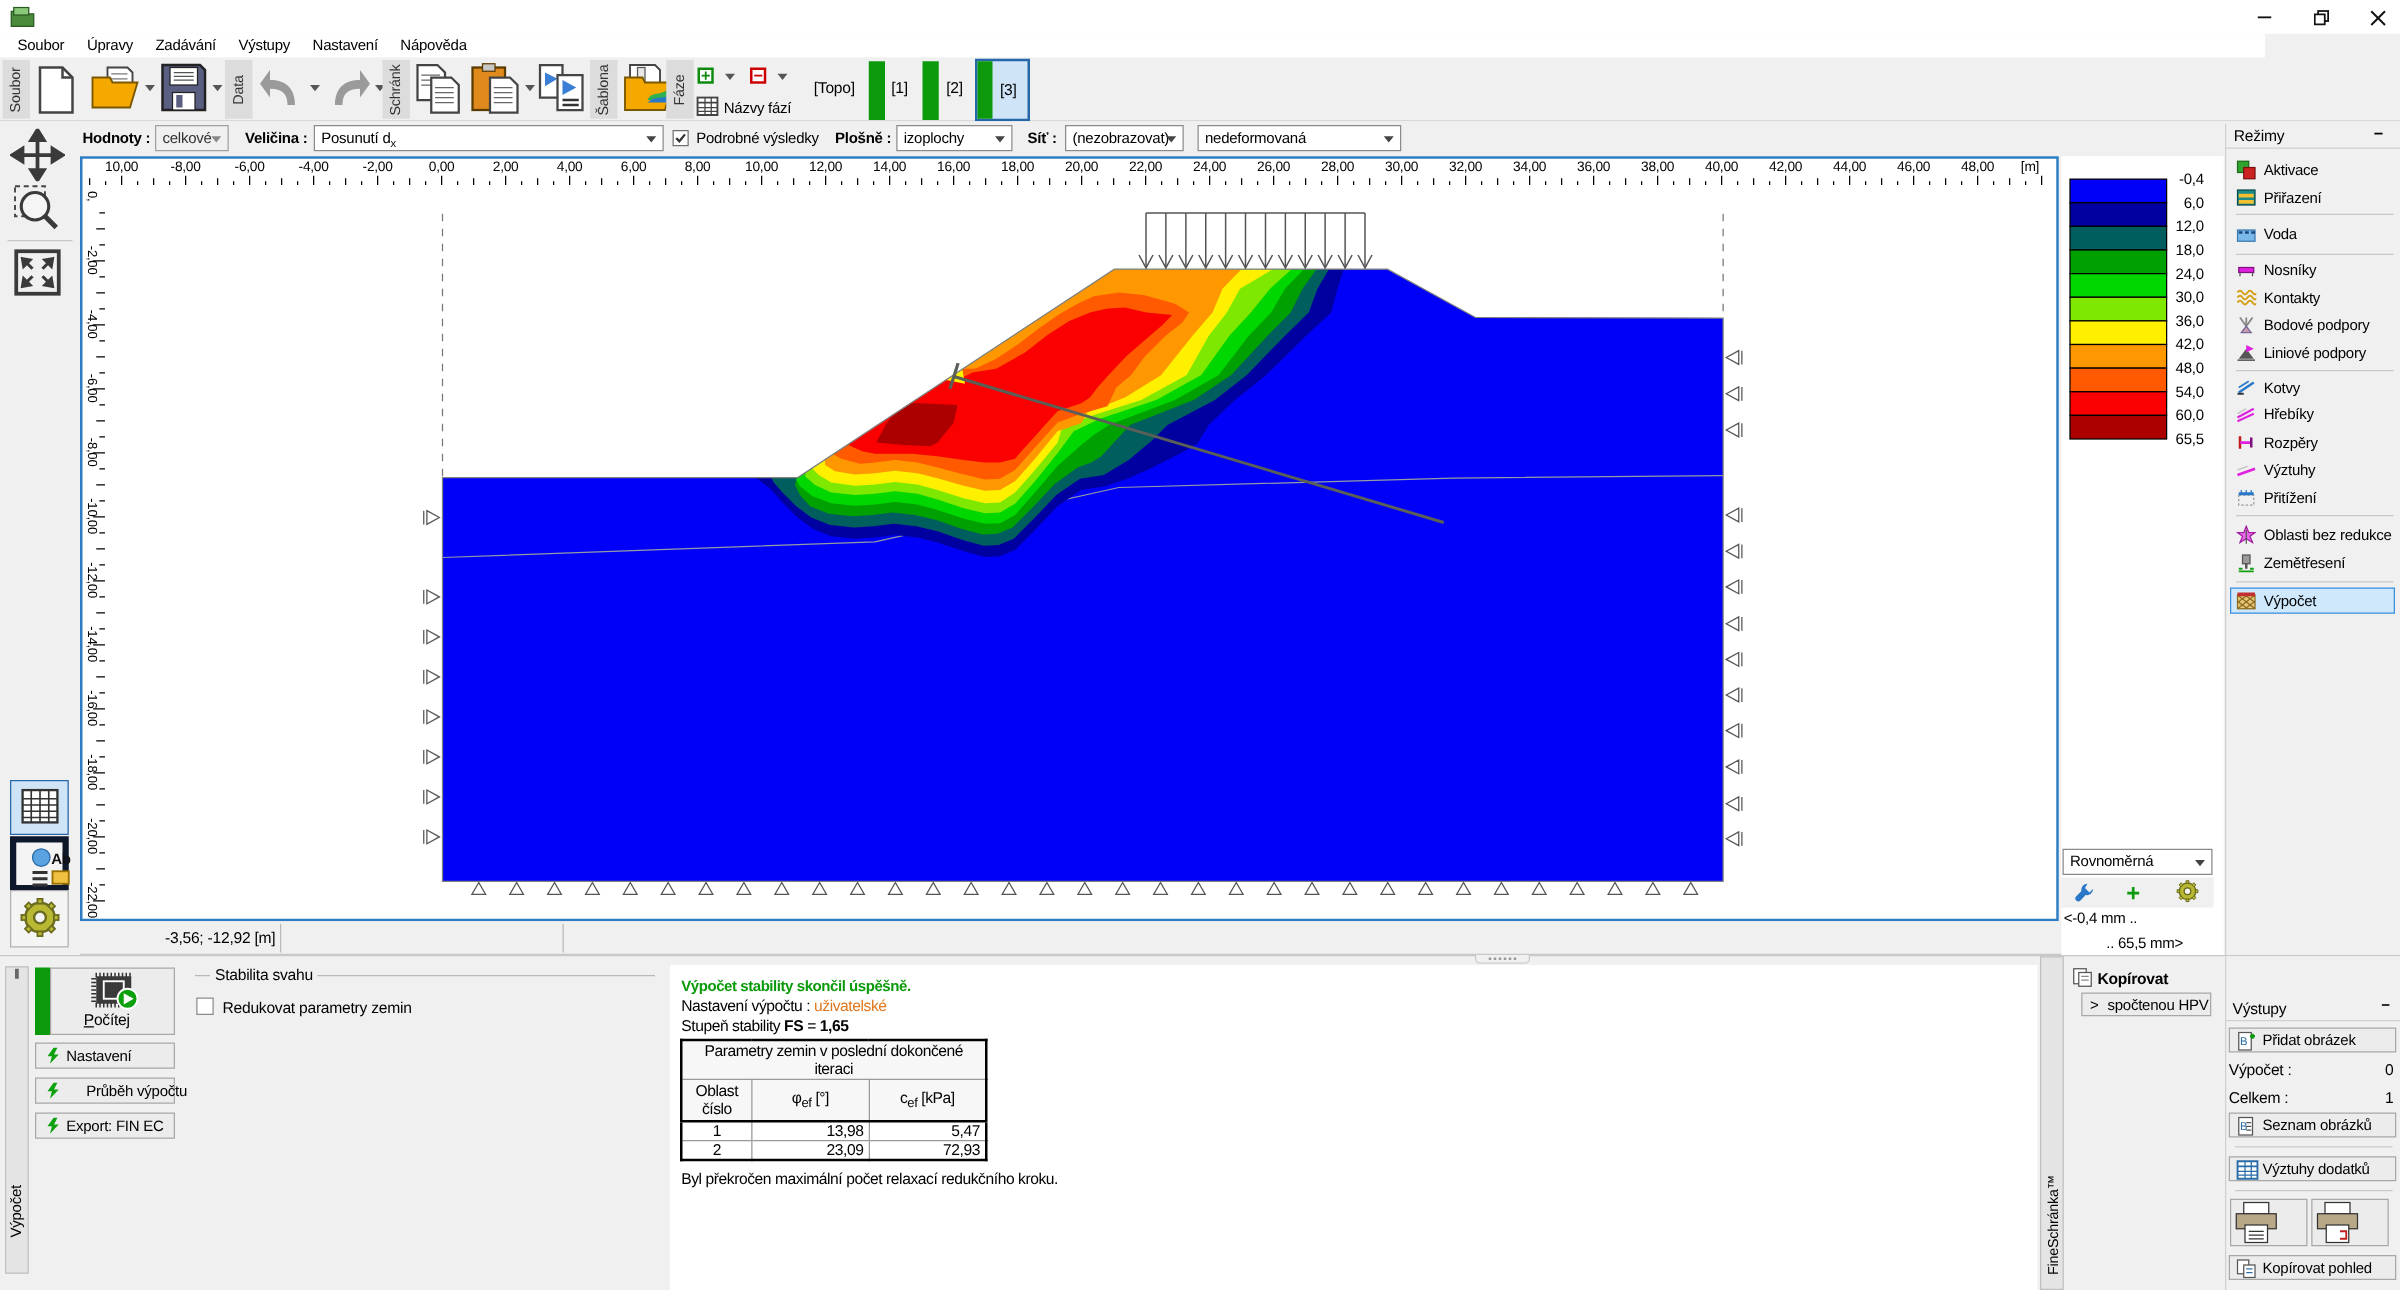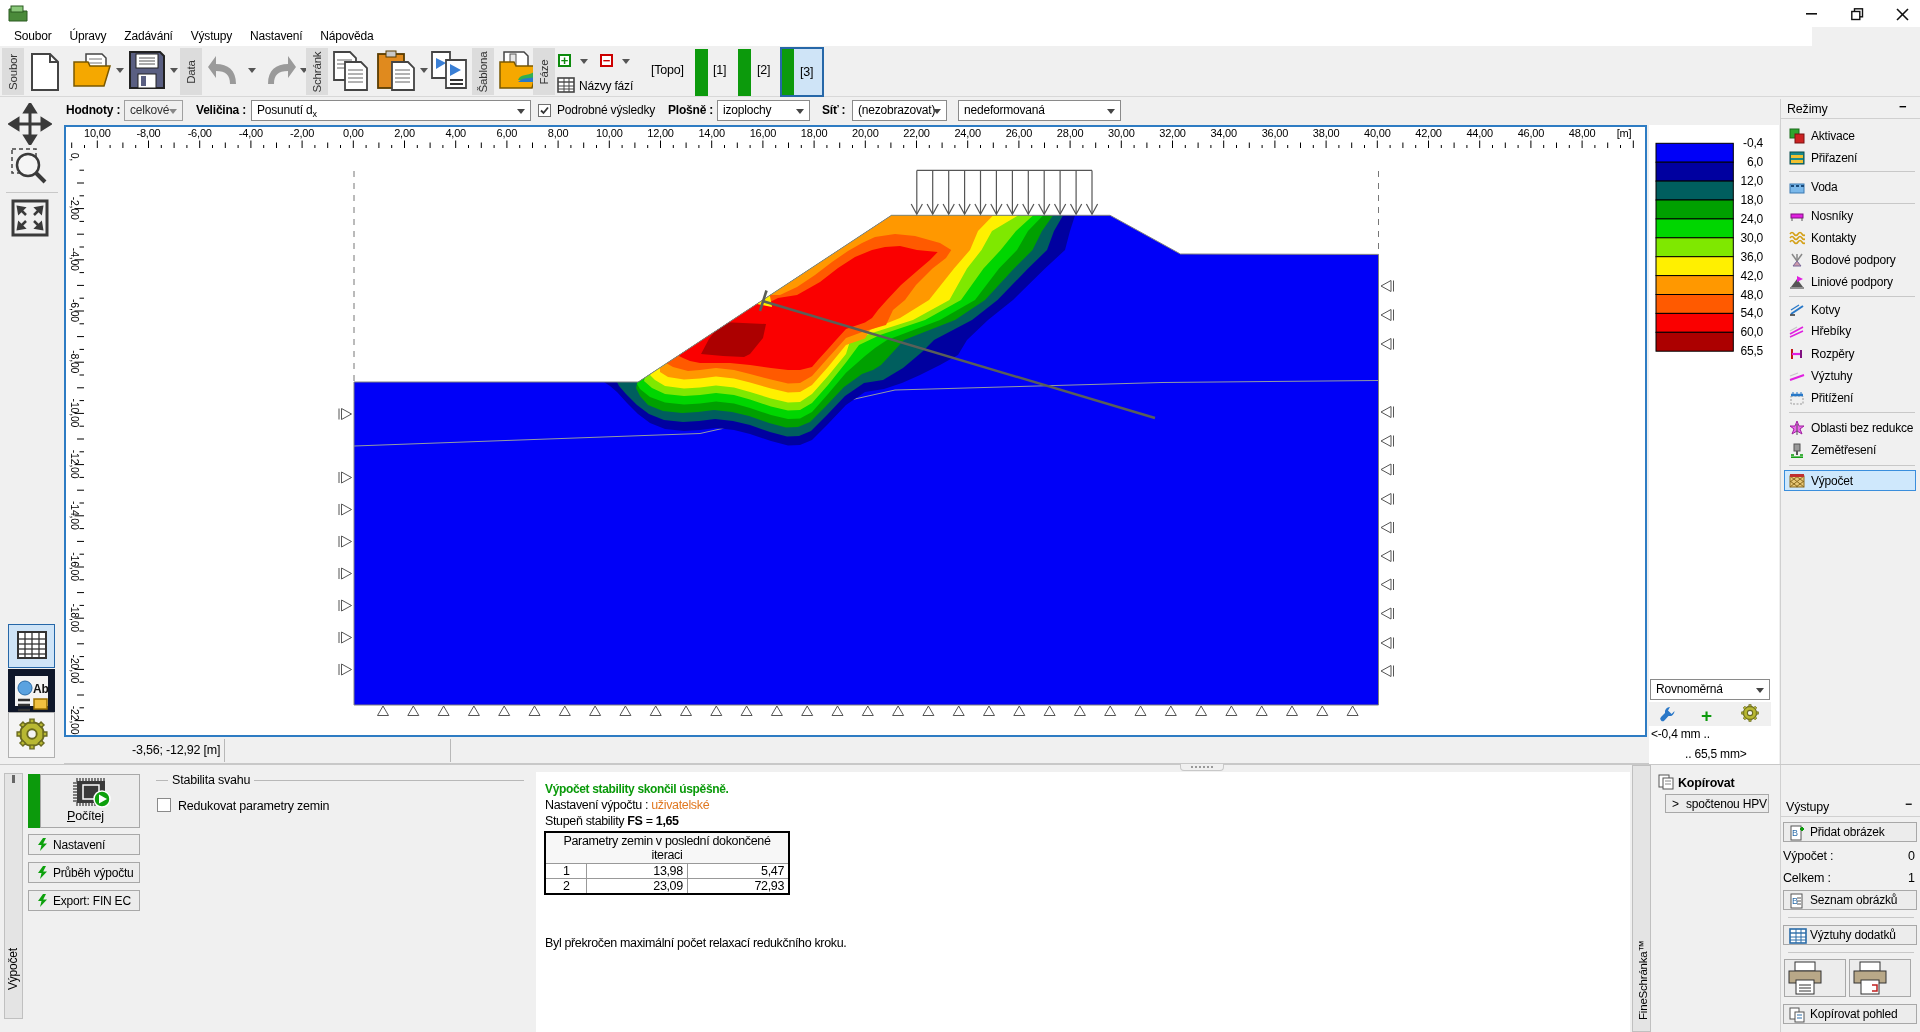--- a/index.html
+++ b/index.html
@@ -212,21 +212,21 @@
         <g stroke="#333" stroke-width="1.3">
           <line x1="1" y1="8" x2="29" y2="8"></line>
           <line x1="1" y1="13" x2="29" y2="13"></line>
           <line x1="1" y1="18" x2="29" y2="18"></line>
           <line x1="1" y1="23" x2="29" y2="23"></line>
           <line x1="8" y1="1" x2="8" y2="27"></line>
           <line x1="15" y1="1" x2="15" y2="27"></line>
           <line x1="22" y1="1" x2="22" y2="27"></line>
         </g>
       </svg></div>
-    <div class="ltbtn" style="top:572px;border:7px solid #0f172a;background:#f4f4f4;padding:4px 1px"><svg width="34" height="32" viewBox="0 0 34 32">
+    <div class="ltbtn" style="top:572px;border:5px solid #0f172a;background:#f4f4f4;padding:4px 11px"><svg width="34" height="32" viewBox="0 0 34 32">
         <circle cx="9" cy="8" r="7" fill="#5aa2e0" stroke="#2a6ca8"></circle>
         <text x="17" y="13" font-size="12" font-weight="bold" fill="#111">Ab</text>
         <line x1="2" y1="20" x2="14" y2="20" stroke="#333" stroke-width="2.5"></line>
         <line x1="2" y1="25" x2="14" y2="25" stroke="#333" stroke-width="2.5"></line>
         <line x1="2" y1="30" x2="14" y2="30" stroke="#333" stroke-width="2.5"></line>
         <rect x="18" y="19" width="13" height="10" fill="#f0c040" stroke="#9a7000" stroke-width="1.5"></rect>
       </svg></div>
     <div class="ltbtn" style="top:615px;border:1px solid #b0b0b0;background:#f4f4f4;padding:3px 7px"><svg width="32" height="32" viewBox="-1 -1 34 34">
         <circle cx="16" cy="16" r="12.5" fill="#b8b832" stroke="#6a6a20" stroke-width="2"></circle>
         <path d="M27.8 13.9 L31.8 13.8 L31.8 18.2 L27.8 18.1 Z M25.9 22.8 L28.8 25.6 L25.6 28.8 L22.8 25.9 Z M18.1 27.8 L18.2 31.8 L13.8 31.8 L13.9 27.8 Z M9.2 25.9 L6.4 28.8 L3.2 25.6 L6.1 22.8 Z M4.2 18.1 L0.2 18.2 L0.2 13.8 L4.2 13.9 Z M6.1 9.2 L3.2 6.4 L6.4 3.2 L9.2 6.1 Z M13.9 4.2 L13.8 0.2 L18.2 0.2 L18.1 4.2 Z M22.8 6.1 L25.6 3.2 L28.8 6.4 L25.9 9.2 Z" fill="#b8b832" stroke="#6a6a20" stroke-width="1.5"></path>
@@ -805,21 +805,21 @@
     <div class="btn2" style="left:28px;top:69px;width:112px;height:21px">
       <span class="abs" style="left:8px;top:3px"><svg width="11" height="13" viewBox="0 0 11 13">
           <polygon points="6,0 1,7 4.5,7 3,13 10,5.5 6.2,5.5 9,0" fill="#0da10d"></polygon>
         </svg></span>
       <span class="abs" style="left:24px;top:3px;white-space:nowrap">Nastavení</span>
     </div>
     <div class="btn2" style="left:28px;top:97px;width:112px;height:21px">
       <span class="abs" style="left:8px;top:3px"><svg width="11" height="13" viewBox="0 0 11 13">
           <polygon points="6,0 1,7 4.5,7 3,13 10,5.5 6.2,5.5 9,0" fill="#0da10d"></polygon>
         </svg></span>
-      <span class="abs" style="left:24px;top:3px;white-space:nowrap">Průběh výpočtu</span>
+      <span class="abs" style="left:40px;top:3px;white-space:nowrap">Průběh výpočtu</span>
     </div>
     <div class="btn2" style="left:28px;top:125px;width:112px;height:21px">
       <span class="abs" style="left:8px;top:3px"><svg width="11" height="13" viewBox="0 0 11 13">
           <polygon points="6,0 1,7 4.5,7 3,13 10,5.5 6.2,5.5 9,0" fill="#0da10d"></polygon>
         </svg></span>
       <span class="abs" style="left:24px;top:3px;white-space:nowrap">Export: FIN EC</span>
     </div>
     <div class="abs" style="left:156px;top:15px;width:368px;height:1px;background:#b8b8b8"></div>
     <div class="abs" style="left:168px;top:8px;background:#f0f0f0;padding:0 4px;font-size:12.5px">Stabilita svahu</div>
     <div class="abs" style="left:157px;top:33px;width:14px;height:14px;background:#fff;border:1px solid #8a8a8a"></div>
@@ -829,20 +829,25 @@
     <div style="margin:2px auto;width:22px;border-top:2px dotted #999"></div>
   </div>
 <div id="results">
     <div class="abs" style="left:9px;top:10px;color:#0a9a0a;font-weight:bold;font-size:12px">Výpočet stability skončil úspěšně.</div>
     <div class="abs" style="left:9px;top:26px;font-size:12.5px">Nastavení výpočtu : <span style="color:#e07820">uživatelské</span></div>
     <div class="abs" style="left:9px;top:42px;font-size:12.5px">Stupeň stability <b>FS</b> = <b>1,65</b></div>
     <table class="res" style="position:absolute;left:8px;top:59px;border:2px solid #000">
 <tbody>
         <tr>
           <td colspan="3" style="background:#f7f7f7;height:31px;width:244px">Parametry zemin v poslední dokončené<br>iteraci</td>
+        </tr>
+<tr style="border-bottom:2px solid #000">
+          <td style="background:#f7f7f7;width:56px;height:34px">Oblast<br>číslo</td>
+          <td style="background:#f7f7f7;width:93px">φ<sub>ef</sub> [°]</td>
+          <td style="background:#f7f7f7;width:93px">c<sub>ef</sub> [kPa]</td>
         </tr>
 <tr>
           <td style="height:14px">1</td>
           <td style="text-align:right">13,98</td>
           <td style="text-align:right">5,47</td>
         </tr>
 <tr>
           <td style="height:14px">2</td>
           <td style="text-align:right">23,09</td>
           <td style="text-align:right">72,93</td>

